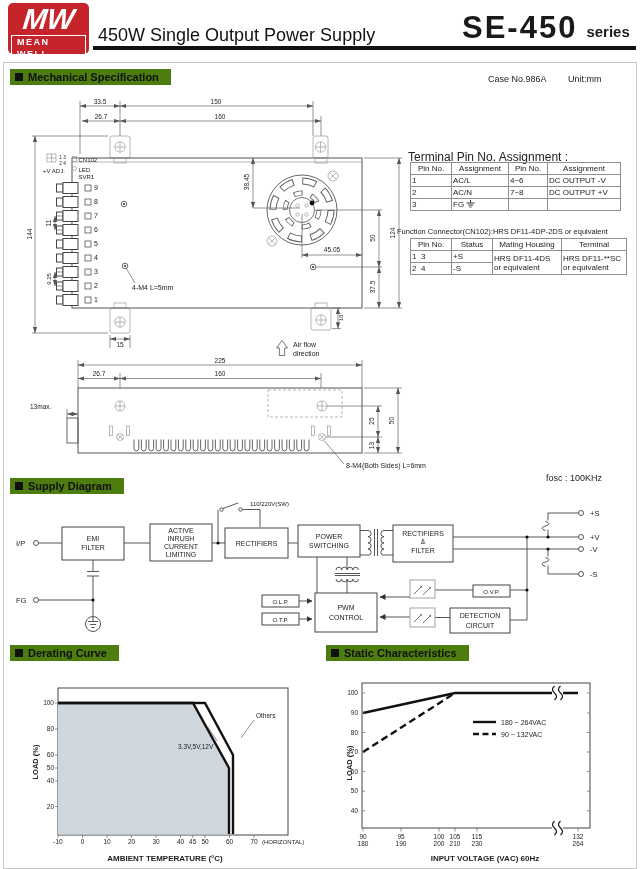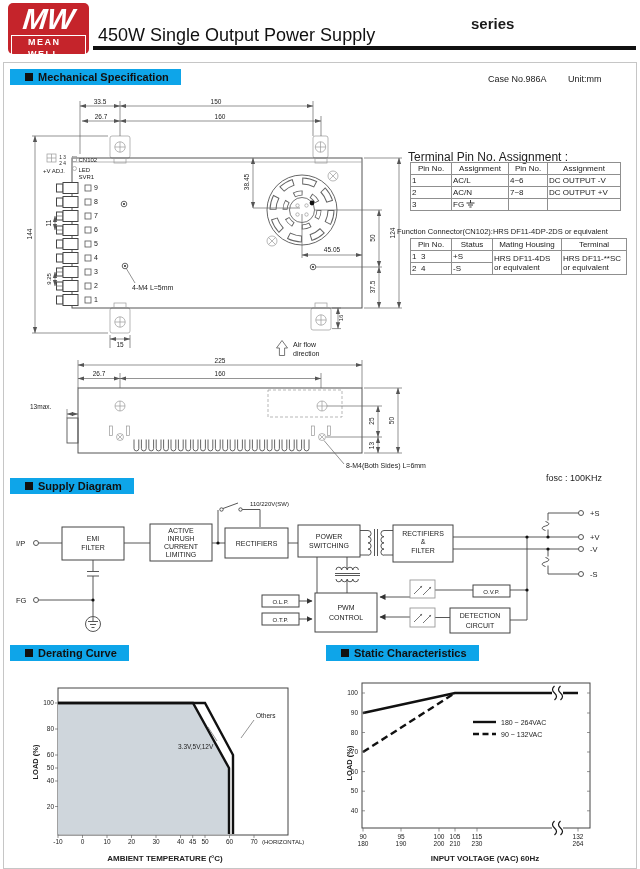--- a/index.html
+++ b/index.html
@@ -2,30 +2,30 @@
 <html><head>
 <meta charset="utf-8">
 <style>
   html,body{margin:0;padding:0;background:#fff;width:640px;height:869px;overflow:hidden;
     font-family:"Liberation Sans",sans-serif;color:#1a1a1a;position:relative}
   .abs{position:absolute}
   
   .logo{left:8px;top:3px;width:81px;height:51px;background:#c5242b;border-radius:5px;
     display:flex;flex-direction:column;align-items:center;justify-content:flex-start}
   .logo .mw{font-size:29px;font-weight:bold;font-style:italic;color:#fff;line-height:32px;transform:skewX(-6deg)}
-  .logo .strip{border:1px solid #fff;margin:0 3px 4px 3px;padding:0 16px;font-size:9px;font-weight:bold;
+  .logo .strip{border:1px solid #fff;margin:0 3px 4px 3px;padding:0 5px;font-size:9px;font-weight:bold;
     color:#fff;letter-spacing:1.5px;line-height:12px}
   .title{left:98px;top:25px;font-size:18px;color:#111}
   .rule{left:93px;top:46px;width:543px;height:3.5px;background:#111}
   .model{left:462px;top:12px;display:flex;align-items:flex-end}
   .model .big{font-size:31px;font-weight:bold;letter-spacing:2px;line-height:32px}
   .model .small{font-size:15px;font-weight:bold;margin-left:9px;line-height:24px}
   .frame{left:3px;top:62px;width:632px;height:805px;border:1px solid #c6c6c6}
   
-  .sec{display:inline-flex;align-items:center;gap:5px;background:#0ea5e9;padding:2px 12px 2px 15px;
+  .sec{display:inline-flex;align-items:center;gap:5px;background:#4d7c0f;padding:2px 12px 2px 5px;
     font-size:11px;font-weight:bold;color:#111}
   .sq{width:8px;height:8px;background:#111;display:inline-block}
   .note{font-size:9px;color:#222}
   
   table{border-collapse:collapse;font-size:8px;color:#222;table-layout:fixed}
   td,th{border:1px solid #8f8f8f;font-weight:normal;padding:1px 1px;line-height:9px}
   .pre{white-space:pre}
   .ttitle{font-size:12px;color:#222}
   .ttitle2{font-size:7.5px;color:#222}
   
@@ -46,20 +46,21 @@
 </head>
 <body>
 
 <div class="abs logo">
   <span class="mw">MW</span>
   <span class="strip">MEAN WELL</span>
 </div>
 <div class="abs title">450W Single Output Power Supply</div>
 <div class="abs rule"></div>
 <div class="abs model">
+  <span class="big">SE-450</span>
   <span class="small">series</span>
 </div>
 <div class="abs frame"></div>
 
 <div class="abs sec" style="left:10px;top:69px">
   <span class="sq"></span>
   <span>Mechanical Specification</span>
 </div>
 <div class="abs note" style="left:488px;top:74px">Case No.986A</div>
 <div class="abs note" style="left:568px;top:74px">Unit:mm</div>

